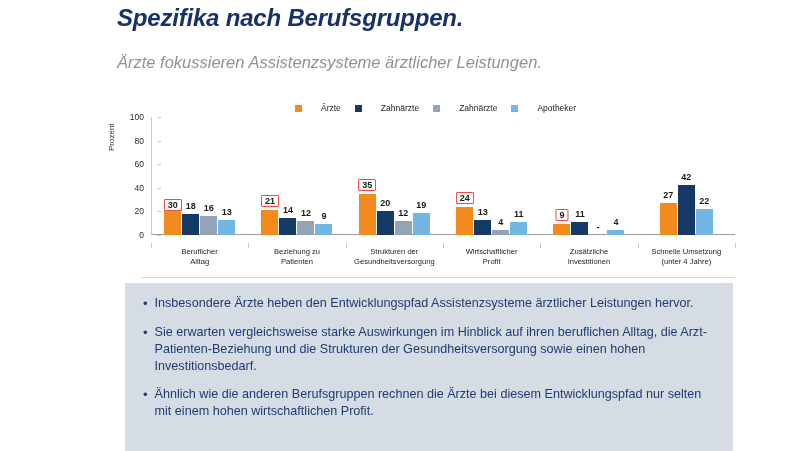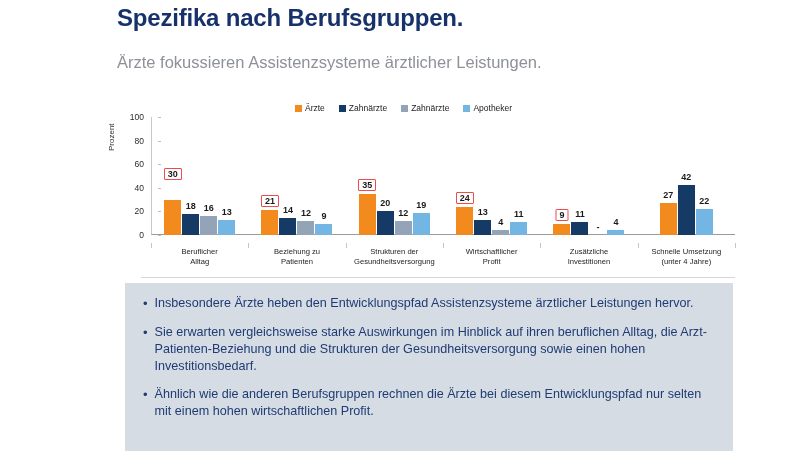--- a/index.html
+++ b/index.html
@@ -4,36 +4,36 @@
 <style>
   html,body{margin:0;padding:0;}
   body{
     width:800px;height:451px;
     background:#ffffff;
     font-family:"Liberation Sans", sans-serif;
     overflow:hidden;
     position:relative;
   }
   
-  #header{position:absolute;left:117px;top:4px;width:660px;}
+  #header{position:absolute;left:117px;top:4px;width:660px;font-style:italic;}
   #slide-title{
     font-size:24px;font-weight:bold;color:#17326b;
     letter-spacing:-0.2px;line-height:1.2;margin:0;
   }
   #slide-subtitle{
     font-size:16.5px;color:#8d9198;margin:20px 0 0 0;line-height:1.2;
     font-weight:400;
   }
   
   #chart-block{position:absolute;left:110px;top:103px;width:625px;height:182px;}
   #legend{
     position:absolute;left:185px;top:0px;
     display:flex;gap:14px;align-items:center;
   }
-  .legend-item{display:flex;align-items:center;gap:3px;}
+  .legend-item{display:flex;align-items:center;gap:19px;}
   .legend-swatch{width:7px;height:7px;display:inline-block;}
   .legend-label{font-size:8.5px;color:#1b1b1b;white-space:nowrap;}
   #plot-wrap{position:absolute;left:0;top:14px;width:625px;height:130px;}
   #y-axis-title{
     position:absolute;left:-3px;top:34px;
     font-size:8px;color:#333;
     transform:rotate(-90deg);transform-origin:left top;
     white-space:nowrap;
   }
   #y-ticks{position:absolute;left:10px;top:0;width:28px;height:118px;}
@@ -140,21 +140,21 @@
         <div class="y-tickmark" style="top: 47.2px;"></div>
         <div class="y-tick" style="top: 23.6px;">80</div>
         <div class="y-tickmark" style="top: 23.6px;"></div>
         <div class="y-tick" style="top: 0px;">100</div>
         <div class="y-tickmark" style="top: 0px;"></div>
       </div>
     <div id="plot-area"></div>
     <div id="groups">
         <div class="group">
           <div class="bar-col">
-            <div class="bar-label boxed" style="bottom: 55px;">30</div>
+            <div class="bar-label boxed" style="bottom: 24px;">30</div>
             <div class="bar" style="height: 35.4px; background: rgb(242, 138, 30);"></div>
           </div>
           <div class="bar-col">
             <div class="bar-label" style="bottom: 24.24px;">18</div>
             <div class="bar" style="height: 21.24px; background: rgb(22, 58, 102);"></div>
           </div>
           <div class="bar-col">
             <div class="bar-label" style="bottom: 21.88px; margin-top: 35px;">16</div>
             <div class="bar" style="height: 18.88px; background: rgb(147, 164, 184);"></div>
           </div>

